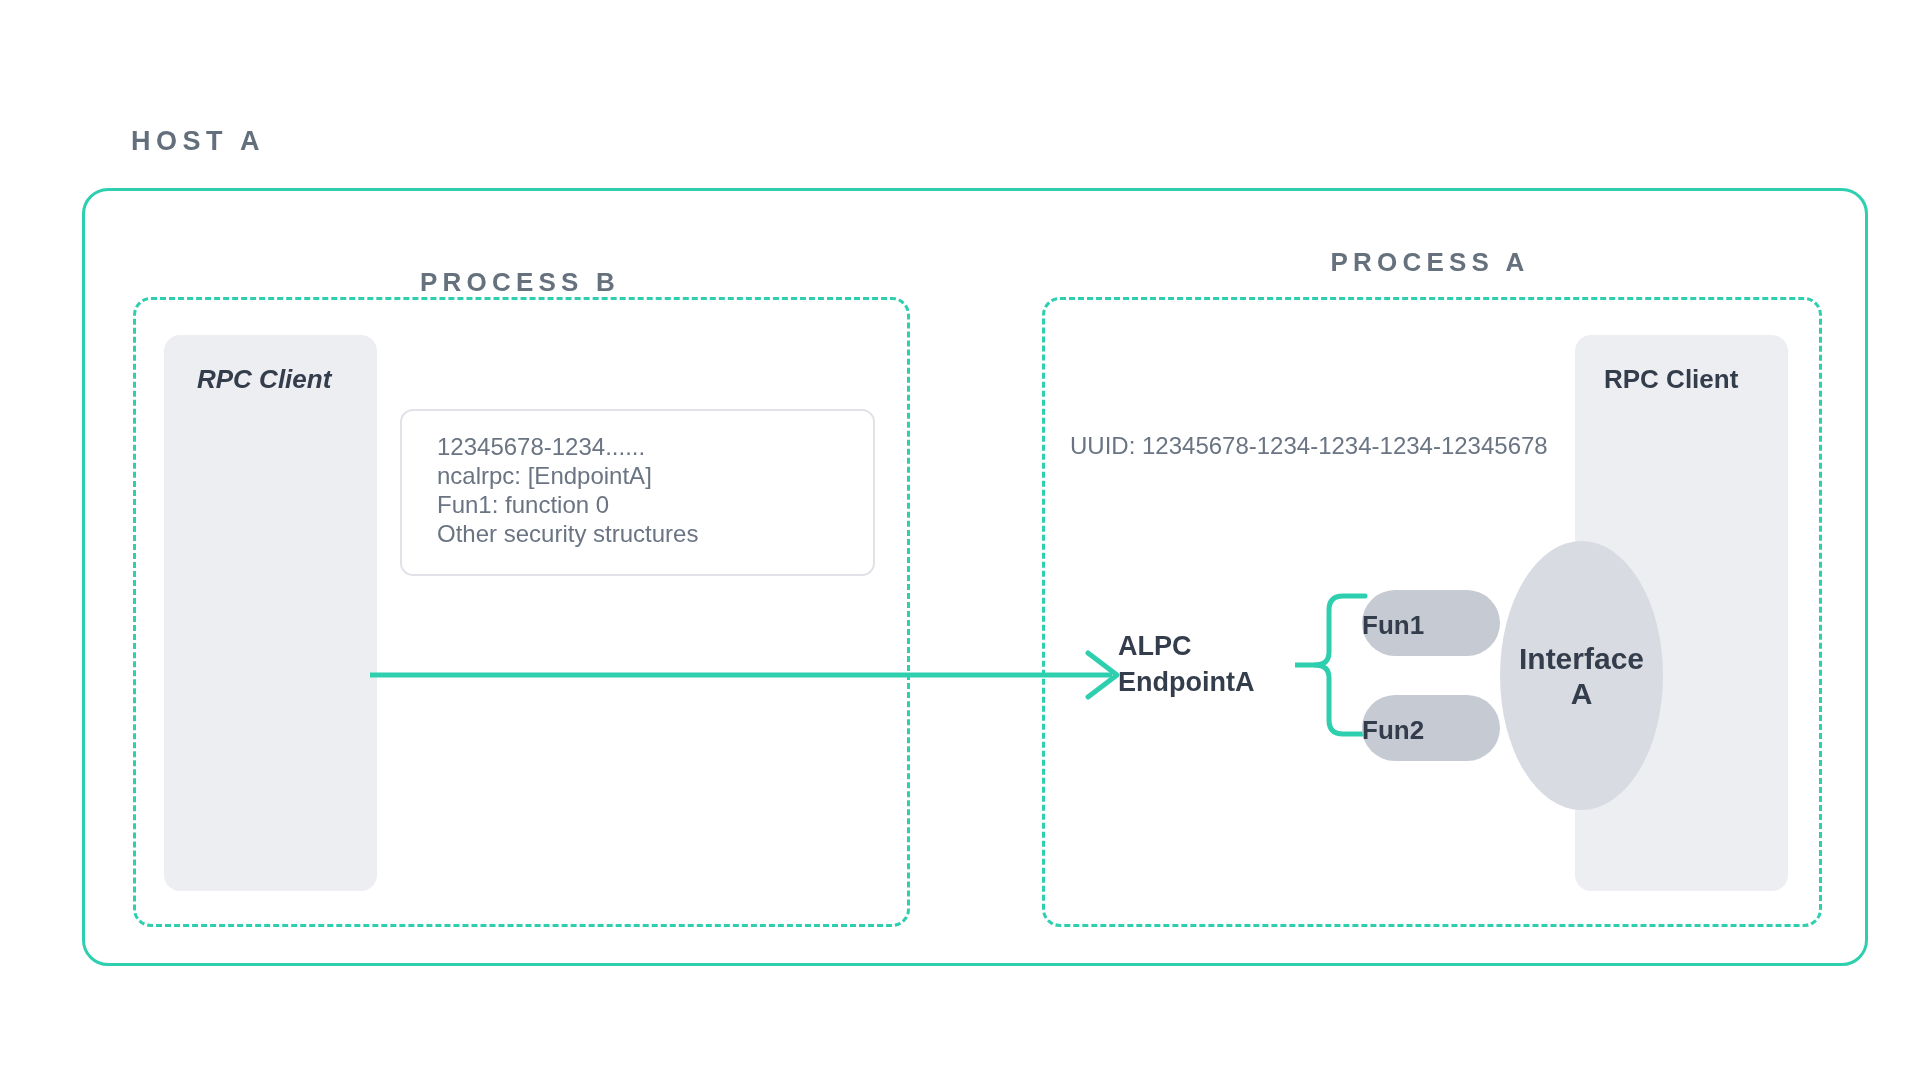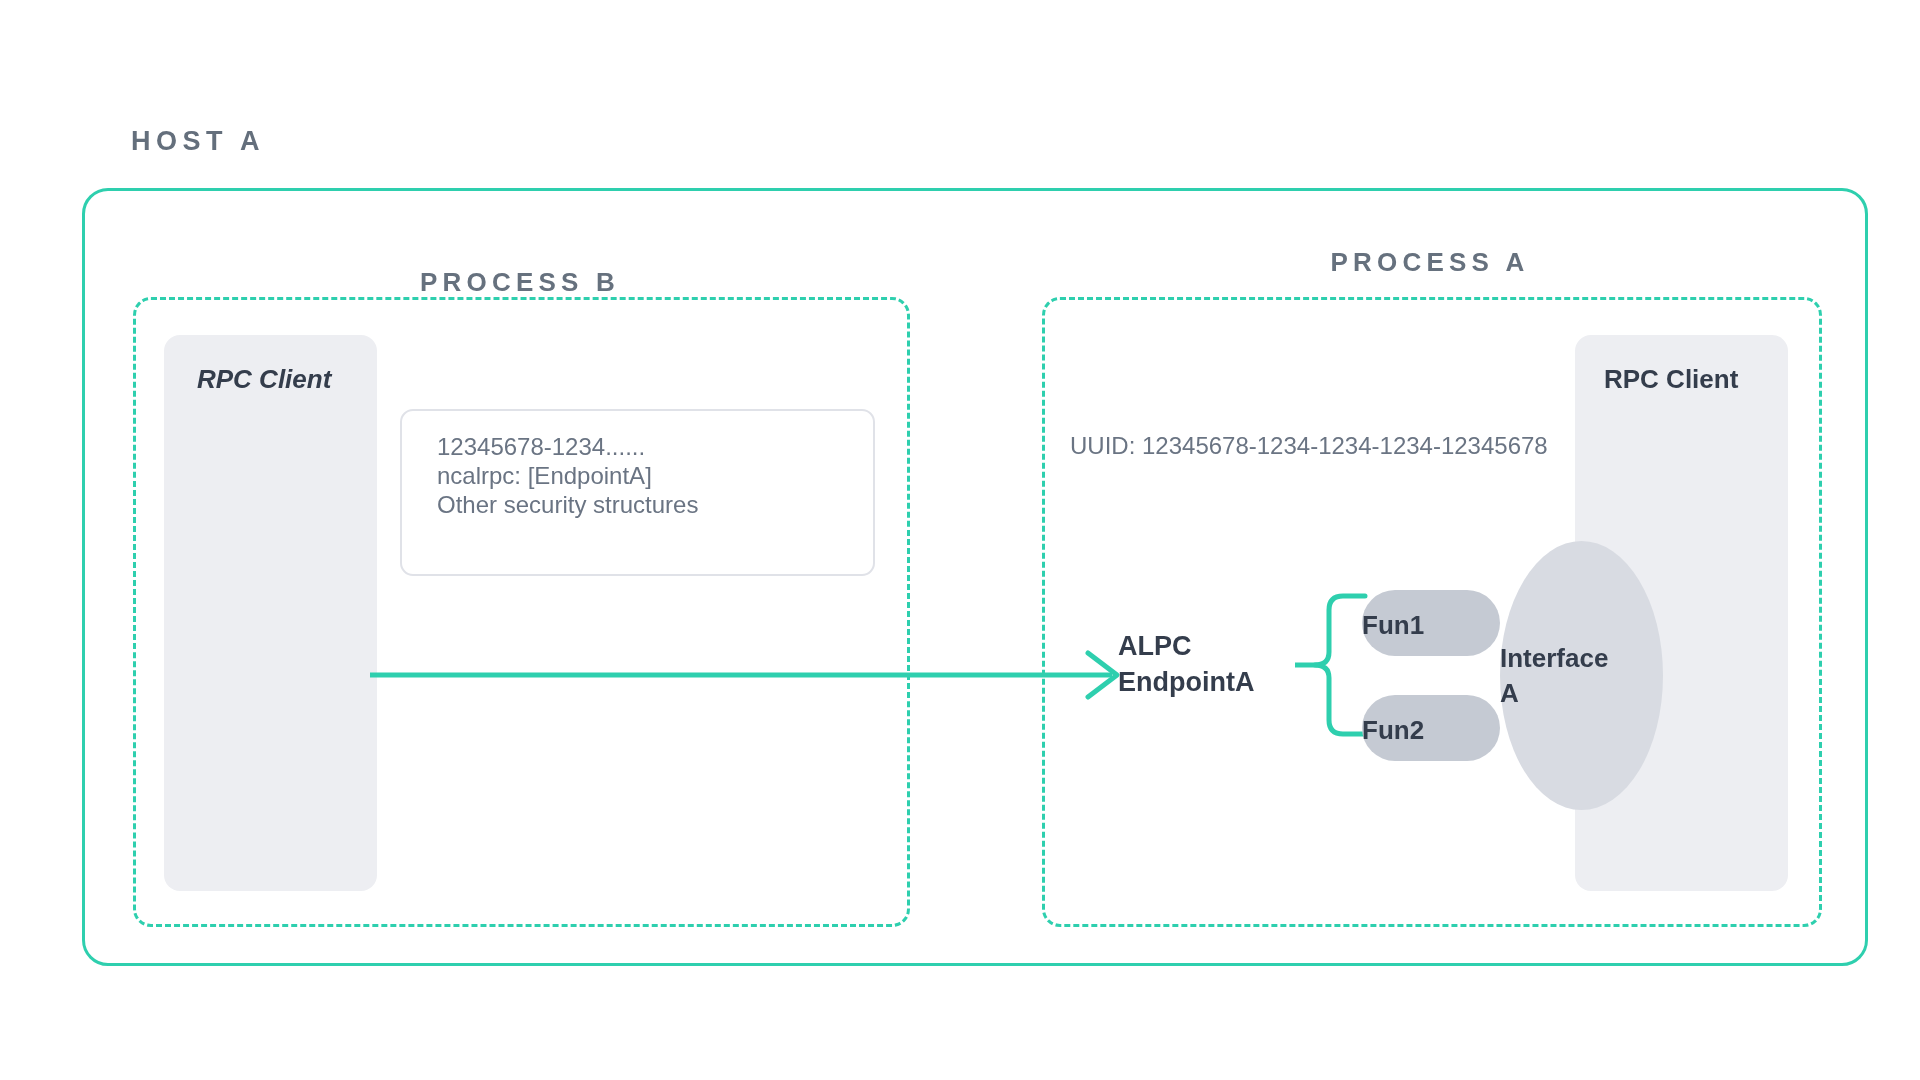--- a/index.html
+++ b/index.html
@@ -164,21 +164,22 @@
     width: 163px;
     height: 269px;
     background: #d8dbe2;
     border-radius: 50% / 50%;
   }
   .interface-text {
     position: absolute;
     left: 1500px;
     top: 641px;
     width: 163px;
-    font-size: 26px;
+    text-align: center;
+    font-size: 30px;
     font-weight: 700;
     color: #343d4c;
     line-height: 35px;
   }
 
   
   .fun-pill {
     position: absolute;
     left: 1362px;
     width: 138px;
@@ -218,20 +219,21 @@
   <div class="actor-panel client"></div>
   <div class="actor-title client">RPC Client</div>
 
   <div class="actor-panel server"></div>
   <div class="actor-title server">RPC Client</div>
 
   <div class="msg-card"></div>
   <div class="msg-card-lines">
     <div>12345678-1234......</div>
     <div>ncalrpc: [EndpointA]</div>
+    <div>Fun1: function 0</div>
     <div>Other security structures</div>
   </div>
 
   <div class="uuid-text">UUID: 12345678-1234-1234-1234-12345678</div>
 
   <svg class="arrow-svg" viewBox="0 0 770 60">
     <line x1="0" y1="30" x2="742" y2="30" stroke="#2ECFAE" stroke-width="5"></line>
     <polyline points="718,8 747,30 718,52" fill="none" stroke="#2ECFAE" stroke-width="5" stroke-linecap="round" stroke-linejoin="round"></polyline>
   </svg>
 

